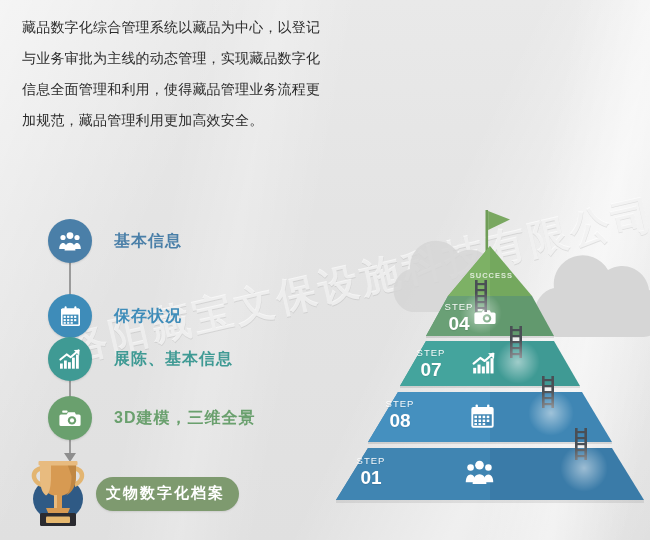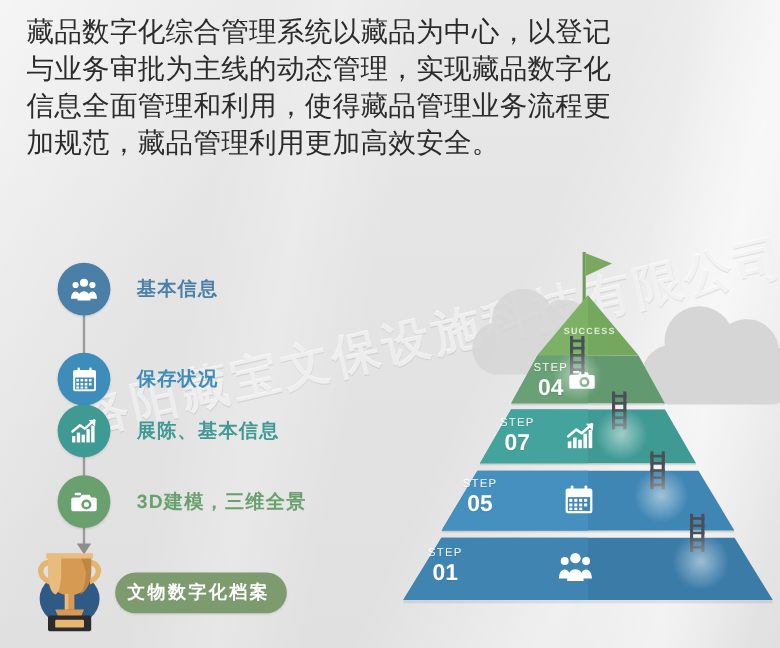--- a/index.html
+++ b/index.html
@@ -24,21 +24,21 @@
   }
 
   
   #intro {
     position: absolute;
     left: 22px;
     top: 12px;
     width: 500px;
     color: #2b2b2b;
     font-family: "DejaVu Serif", "Liberation Serif", serif;
-    font-size: 23px;
+    font-size: 14px;
     line-height: 31px;
     letter-spacing: 0.2px;
     white-space: pre-wrap;
   }
 
   
   .sheen {
     position: absolute;
     top: -80px;
     width: 150px;
@@ -367,21 +367,21 @@
       <path d="M15.8 1.0 L21.6 0.8 L21.2 6.4 z" fill="#fff"></path>
     </svg>
 
     <svg class="band" style="left:38px; top:192px;" width="244" height="52" viewBox="0 0 244 52">
       <path d="M30 0 L214 0 L244 50 L0 50 z" fill="#3f86b4"></path>
       <path d="M30 0 L122 0 L122 50 L0 50 z" fill="#4590bf"></path>
       <rect x="0" y="50" width="244" height="2" fill="rgba(0,0,0,0.10)"></rect>
     </svg>
     <div class="band-text" style="left:51px; top:199px; width:38px;">
       <span class="s-word">STEP</span>
-      <span class="s-num">05</span>
+      <span class="s-num">08</span>
     </div>
     <svg class="band-icon" style="left:139px; top:203px;" width="27" height="27" viewBox="0 0 23 23">
       <rect x="2" y="3.5" width="19" height="17.5" rx="1.6" fill="#fff"></rect>
       <rect x="3.6" y="9.6" width="15.8" height="9.8" fill="#3f86b4"></rect>
       <g fill="#fff">
         <rect x="4.6" y="10.8" width="2.2" height="2.1"></rect>
         <rect x="8.1" y="10.8" width="2.2" height="2.1"></rect>
         <rect x="11.6" y="10.8" width="2.2" height="2.1"></rect>
         <rect x="15.1" y="10.8" width="2.2" height="2.1"></rect>
         <rect x="4.6" y="14.1" width="2.2" height="2.1"></rect>

